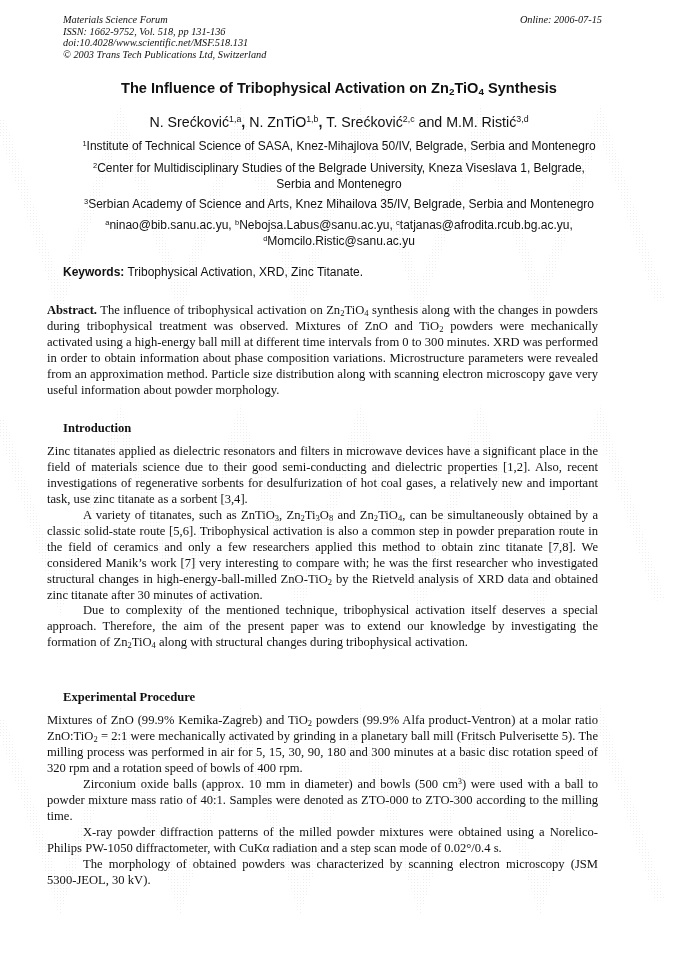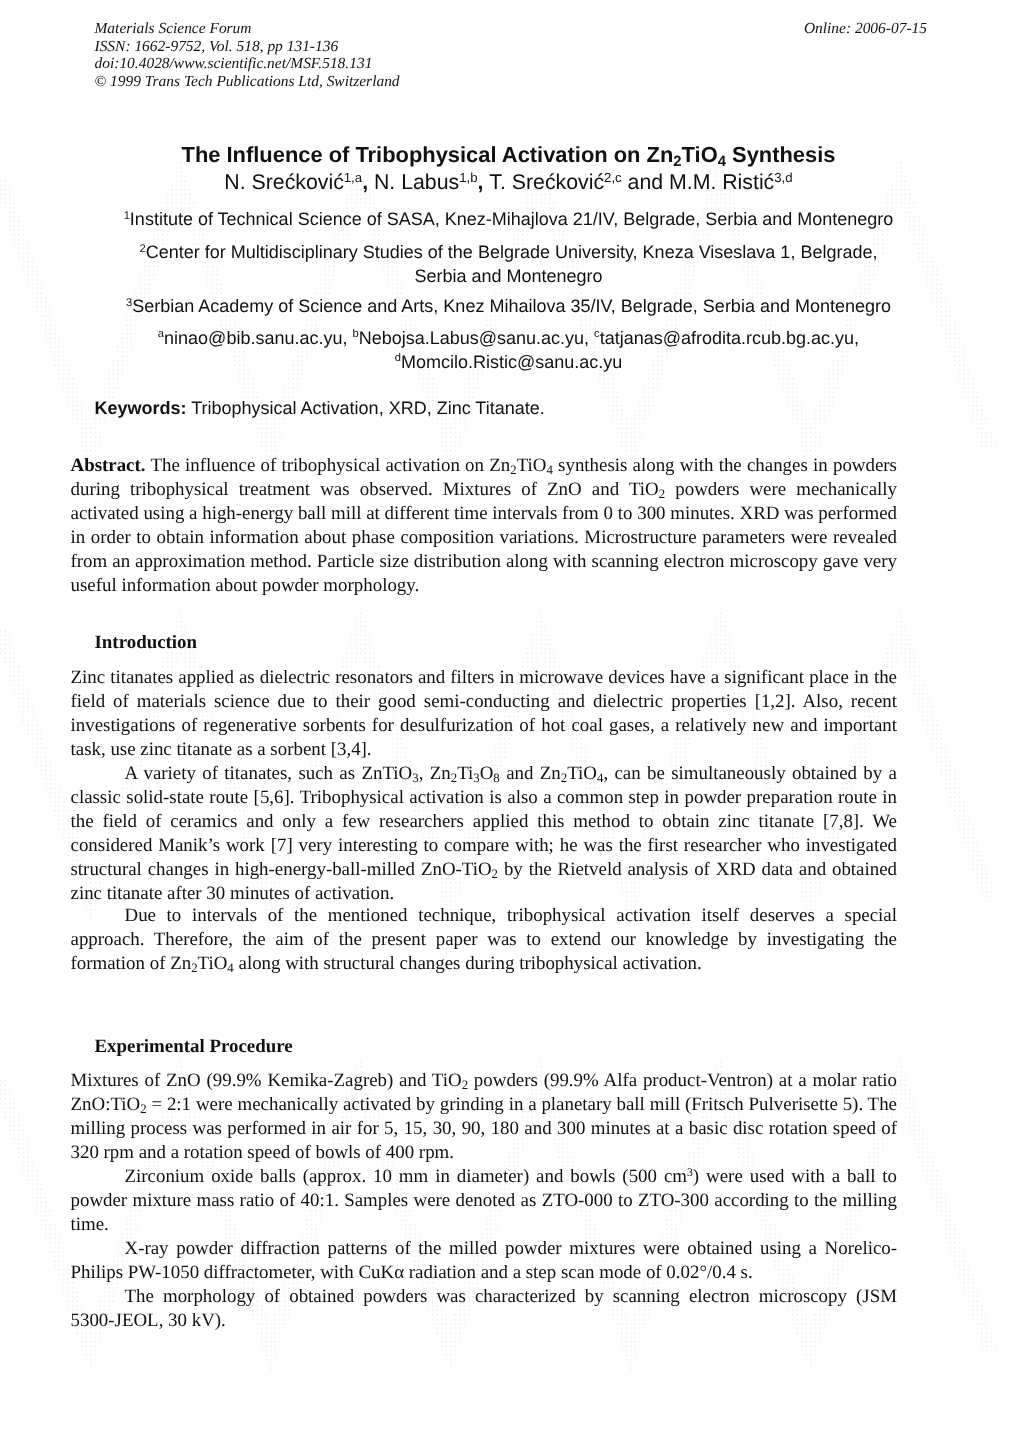--- a/index.html
+++ b/index.html
@@ -9,25 +9,25 @@
     font-family: "Liberation Serif", serif; color: #111;
   }
   .watermark {
     position: absolute; inset: 0; pointer-events: none; opacity: 0.35;
   }
   .hdr-left {
     position: absolute; left: 63px; top: 14px;
     font-style: italic; font-size: 10.3px; line-height: 11.5px;
   }
   .hdr-right {
-    position: absolute; right: 60px; top: 14px;
+    position: absolute; right: 76px; top: 14px;
     font-style: italic; font-size: 10.3px; line-height: 11.5px;
   }
   .title {
-    position: absolute; left: 63px; width: 552px; top: 96px;
+    position: absolute; left: 63px; width: 552px; top: 80px;
     text-align: center; font-family: "Liberation Sans", sans-serif;
     font-weight: bold; font-size: 14.6px;
   }
   .authors {
     position: absolute; left: 63px; width: 552px; top: 114px;
     text-align: center; font-family: "Liberation Sans", sans-serif;
     font-size: 14.2px;
   }
   .aff {
     position: absolute; left: 63px; width: 552px;
@@ -63,44 +63,44 @@
     <polyline points="0,120 60,300 120,120 180,300 240,120 300,300 360,120 420,300 480,120 540,300 600,120 660,300"></polyline>
     <polyline points="0,420 60,600 120,420 180,600 240,420 300,600 360,420 420,600 480,420 540,600 600,420 660,600"></polyline>
     <polyline points="0,720 60,900 120,720 180,900 240,720 300,900 360,720 420,900 480,720 540,900 600,720 660,900"></polyline>
   </g>
 </svg>
 
 <div class="hdr-left">
   <div>Materials Science Forum</div>
   <div>ISSN: 1662-9752, Vol. 518, pp 131-136</div>
   <div>doi:10.4028/www.scientific.net/MSF.518.131</div>
-  <div>© 1999 Trans Tech Publications Ltd, Switzerland</div>
+  <div>© 2003 Trans Tech Publications Ltd, Switzerland</div>
 </div>
 <div class="hdr-right">Online: 2006-07-15</div>
 
 <div class="title"><span>The Influence of Tribophysical Activation on Zn</span><sub>2</sub><span>TiO</span><sub>4</sub><span> Synthesis</span></div>
 
-<div class="authors"><span>N. Srećković</span><sup>1,a</sup><b>, </b><span>N. Labus</span><sup>1,b</sup><b>, </b><span>T. Srećković</span><sup>2,c</sup><span> and </span><span>M.M. Ristić</span><sup>3,d</sup></div>
+<div class="authors"><span>N. Srećković</span><sup>1,a</sup><b>, </b><span>N. ZnTiO</span><sup>1,b</sup><b>, </b><span>T. Srećković</span><sup>2,c</sup><span> and </span><span>M.M. Ristić</span><sup>3,d</sup></div>
 
-<div class="aff" style="top:138px"><sup>1</sup><span>Institute of Technical Science of SASA, Knez-Mihajlova 21/IV, Belgrade, Serbia and Montenegro</span></div>
+<div class="aff" style="top:138px"><sup>1</sup><span>Institute of Technical Science of SASA, Knez-Mihajlova 50/IV, Belgrade, Serbia and Montenegro</span></div>
 <div class="aff" style="top:160px"><sup>2</sup><span>Center for Multidisciplinary Studies of the Belgrade University, Kneza Viseslava 1, Belgrade,</span><br><span>Serbia and Montenegro</span></div>
 <div class="aff" style="top:196px"><sup>3</sup><span>Serbian Academy of Science and Arts, Knez Mihailova 35/IV, Belgrade, Serbia and Montenegro</span></div>
 <div class="aff" style="top:217px"><sup>a</sup><span>ninao@bib.sanu.ac.yu, </span><sup>b</sup><span>Nebojsa.Labus@sanu.ac.yu, </span><sup>c</sup><span>tatjanas@afrodita.rcub.bg.ac.yu,</span><br><sup>d</sup><span>Momcilo.Ristic@sanu.ac.yu</span></div>
 
 <div class="keywords"><b>Keywords:</b><span> Tribophysical Activation, XRD, Zinc Titanate.</span></div>
 
 <div class="para" style="top:303px"><b>Abstract.</b><span> The influence of tribophysical activation on Zn</span><sub>2</sub><span>TiO</span><sub>4</sub><span> synthesis along with the changes in powders during tribophysical treatment was observed. Mixtures of ZnO and TiO</span><sub>2</sub><span> powders were mechanically activated using a high-energy ball mill at different time intervals from 0 to 300 minutes. XRD was performed in order to obtain information about phase composition variations. Microstructure parameters were revealed from an approximation method. Particle size distribution along with scanning electron microscopy gave very useful information about powder morphology.</span></div>
 
 <div class="heading" style="top:421px">Introduction</div>
 
 <div class="para" style="top:444px">Zinc titanates applied as dielectric resonators and filters in microwave devices have a significant place in the field of materials science due to their good semi-conducting and dielectric properties [1,2]. Also, recent investigations of regenerative sorbents for desulfurization of hot coal gases, a relatively new and important task, use zinc titanate as a sorbent [3,4].</div>
 
 <div class="para indent" style="top:508px"><span>A variety of titanates, such as ZnTiO</span><sub>3</sub><span>, Zn</span><sub>2</sub><span>Ti</span><sub>3</sub><span>O</span><sub>8</sub><span> and Zn</span><sub>2</sub><span>TiO</span><sub>4</sub><span>, can be simultaneously obtained by a classic solid-state route [5,6]. Tribophysical activation is also a common step in powder preparation route in the field of ceramics and only a few researchers applied this method to obtain zinc titanate [7,8]. We considered Manik’s work [7] very interesting to compare with; he was the first researcher who investigated structural changes in high-energy-ball-milled ZnO-TiO</span><sub>2</sub><span> by the Rietveld analysis of XRD data and obtained zinc titanate after 30 minutes of activation.</span></div>
 
-<div class="para indent" style="top:603px"><span>Due to intervals of the mentioned technique, tribophysical activation itself deserves a special approach. Therefore, the aim of the present paper was to extend our knowledge by investigating the formation of Zn</span><sub>2</sub><span>TiO</span><sub>4</sub><span> along with structural changes during tribophysical activation.</span></div>
+<div class="para indent" style="top:603px"><span>Due to complexity of the mentioned technique, tribophysical activation itself deserves a special approach. Therefore, the aim of the present paper was to extend our knowledge by investigating the formation of Zn</span><sub>2</sub><span>TiO</span><sub>4</sub><span> along with structural changes during tribophysical activation.</span></div>
 
 <div class="heading" style="top:690px">Experimental Procedure</div>
 
 <div class="para" style="top:713px"><span>Mixtures of ZnO (99.9% Kemika-Zagreb) and TiO</span><sub>2</sub><span> powders (99.9% Alfa product-Ventron) at a molar ratio ZnO:TiO</span><sub>2</sub><span> = 2:1 were mechanically activated by grinding in a planetary ball mill (Fritsch Pulverisette 5). The milling process was performed in air for 5, 15, 30, 90, 180 and 300 minutes at a basic disc rotation speed of 320 rpm and a rotation speed of bowls of 400 rpm.</span></div>
 
 <div class="para indent" style="top:777px"><span>Zirconium oxide balls (approx. 10 mm in diameter) and bowls (500 cm</span><sup>3</sup><span>) were used with a ball to powder mixture mass ratio of 40:1. Samples were denoted as ZTO-000 to ZTO-300 according to the milling time.</span></div>
 
 <div class="para indent" style="top:825px">X-ray powder diffraction patterns of the milled powder mixtures were obtained using a Norelico-Philips PW-1050 diffractometer, with CuKα radiation and a step scan mode of 0.02°/0.4 s.</div>
 
 <div class="para indent" style="top:857px">The morphology of obtained powders was characterized by scanning electron microscopy (JSM 5300-JEOL, 30 kV).</div>

